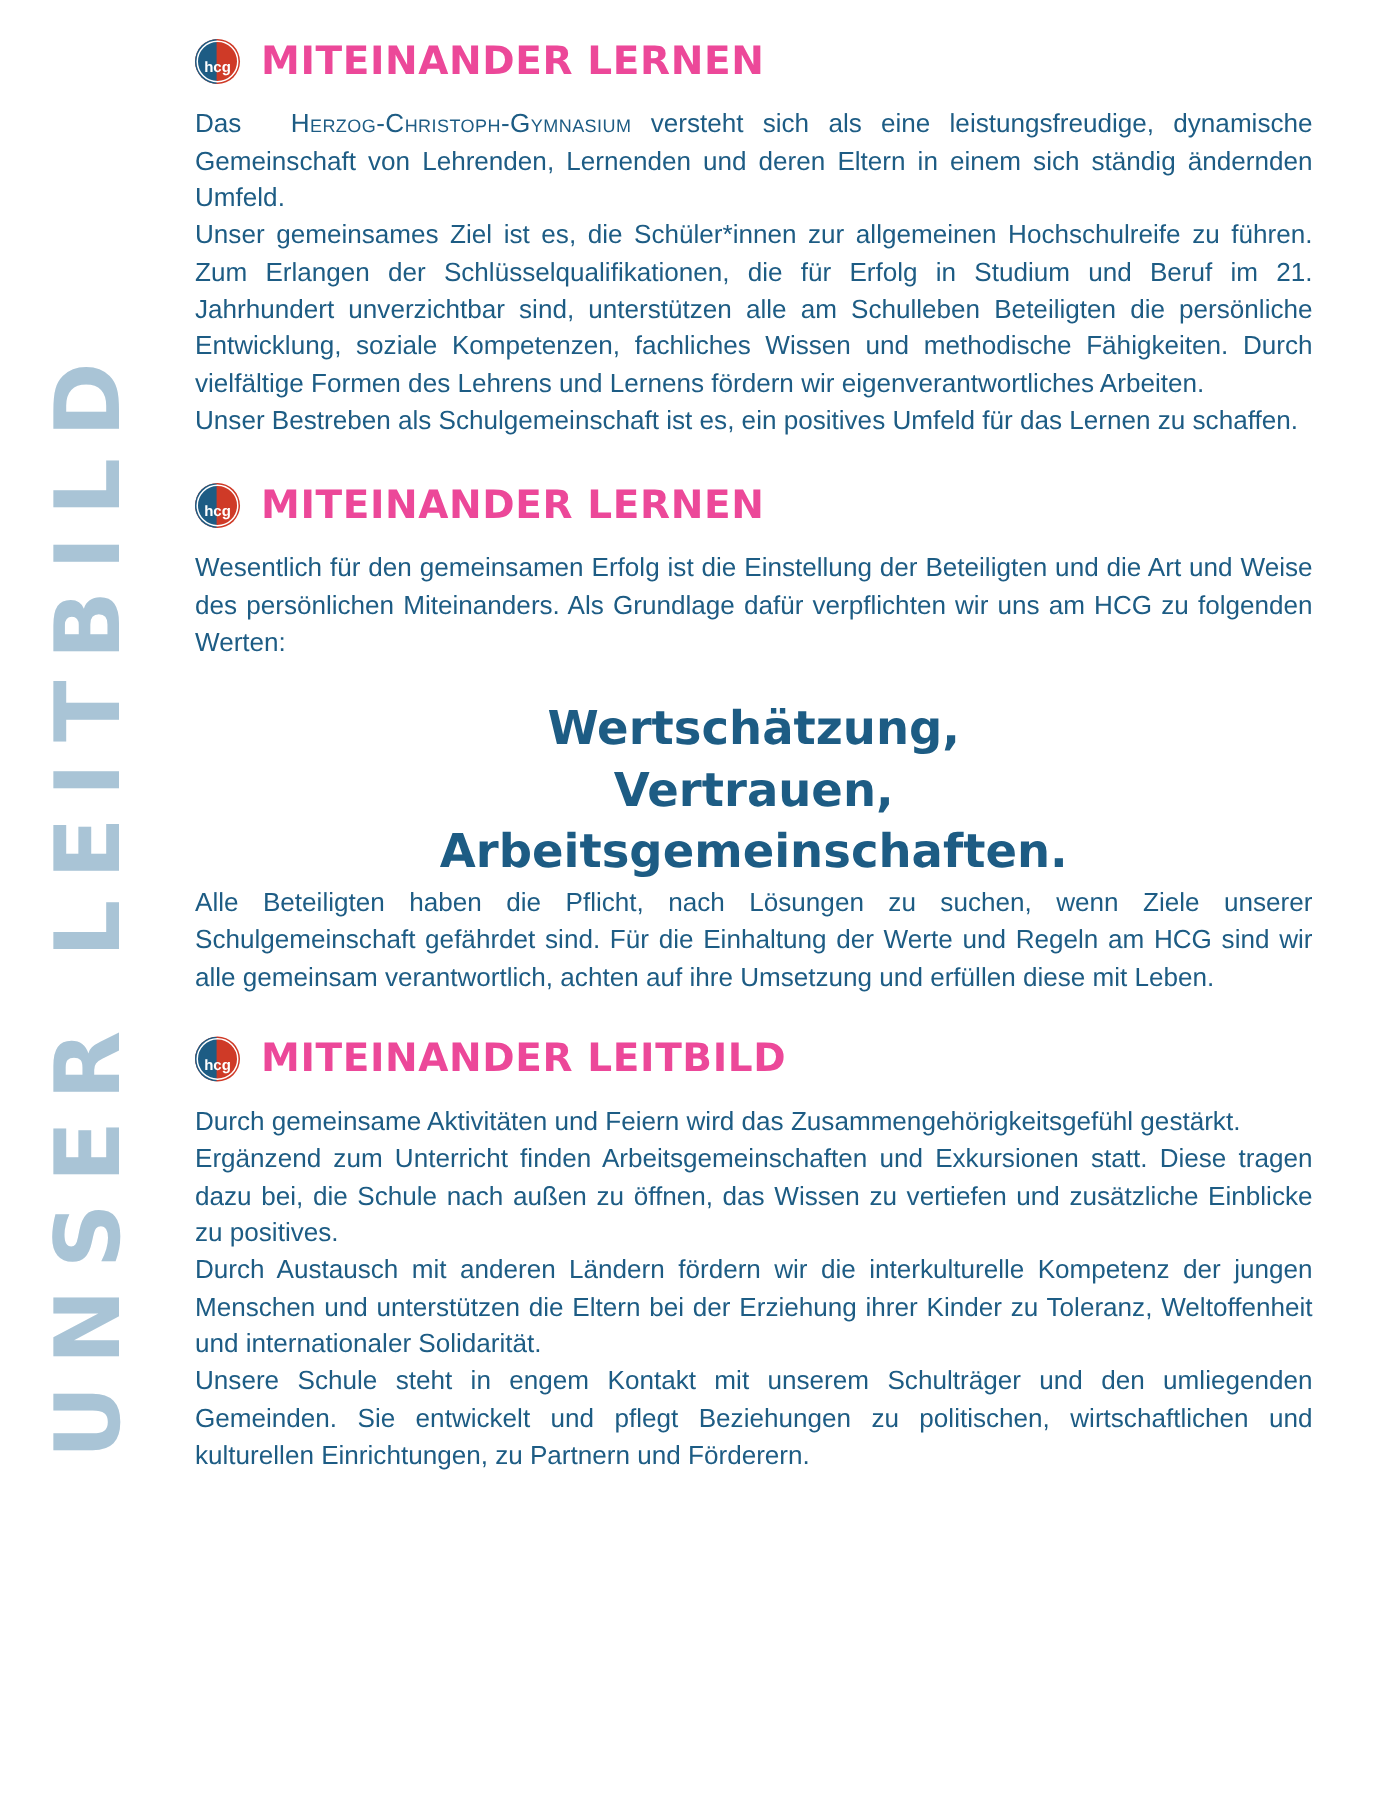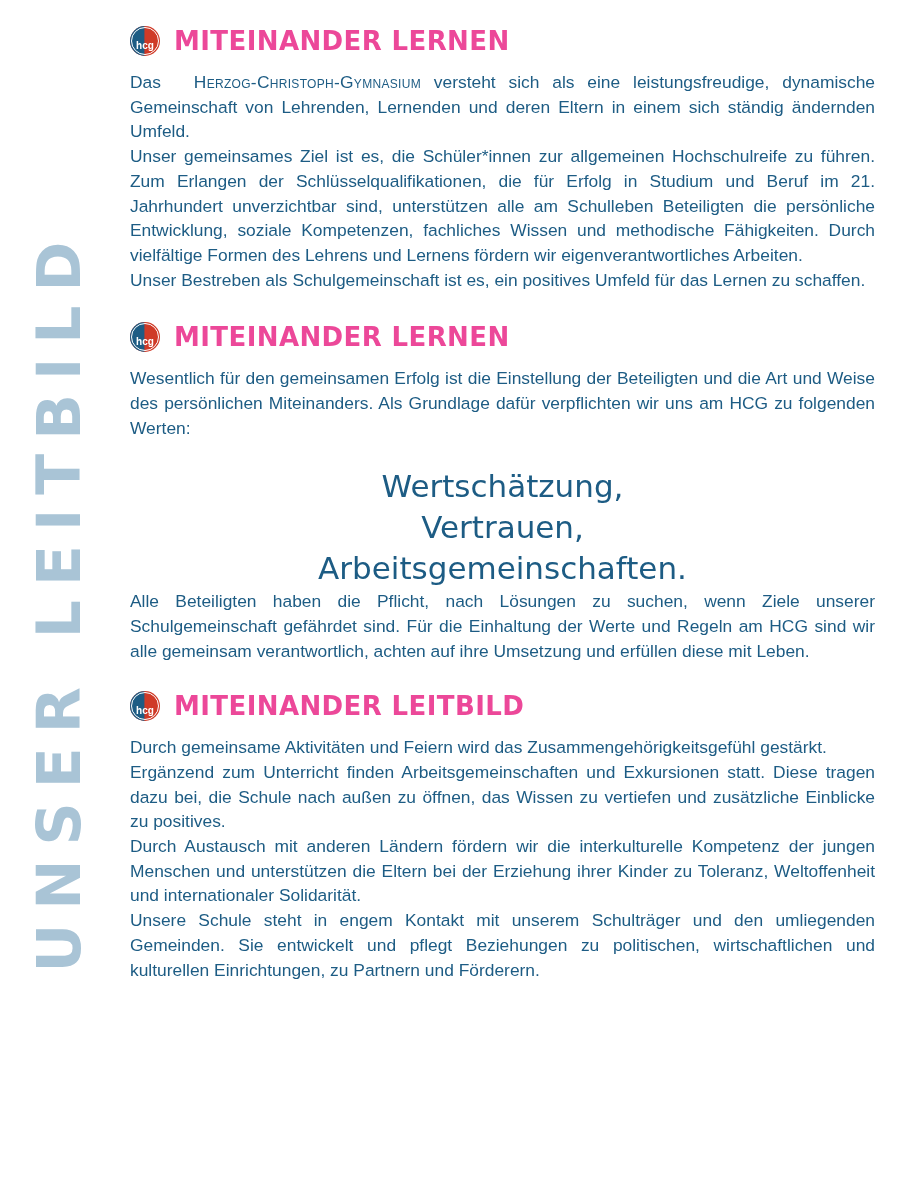--- a/index.html
+++ b/index.html
@@ -116,21 +116,21 @@
   p.block-first { margin-top: 14px; }
   .smallcaps {
     font-variant: small-caps;
     letter-spacing: 0.3px;
     margin-left: 20px;
   }
   .values {
     margin: 26px 0 0 0;
     text-align: center;
     font-family: "DejaVu Sans", sans-serif;
-    font-weight: normal;
+    font-weight: bold;
     font-size: 31px;
     line-height: 1.32;
     color: #1d5c84;
   }
   .values div { white-space: nowrap; }
   .gap-after-values { margin-top: 26px; }
   .blk { margin-top: 0; }
 </style>
 </head>
 <body>

